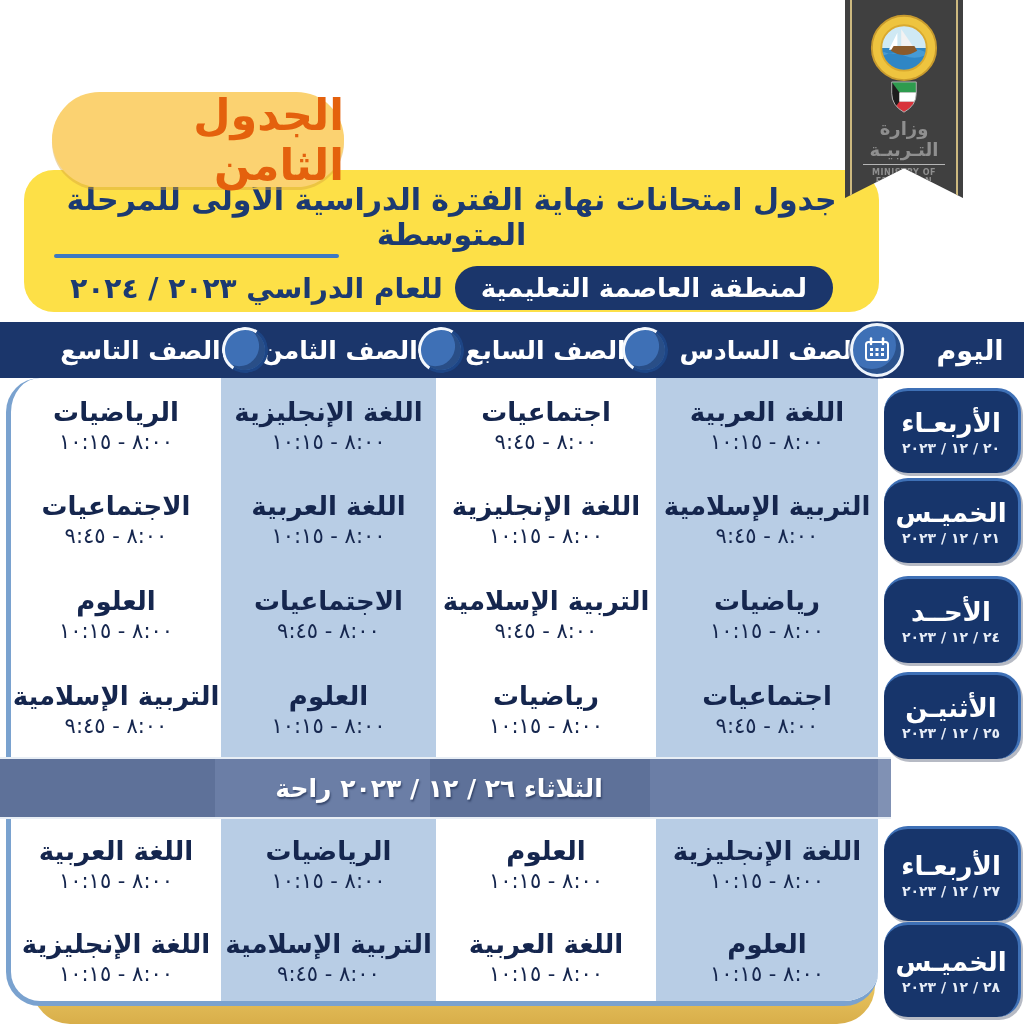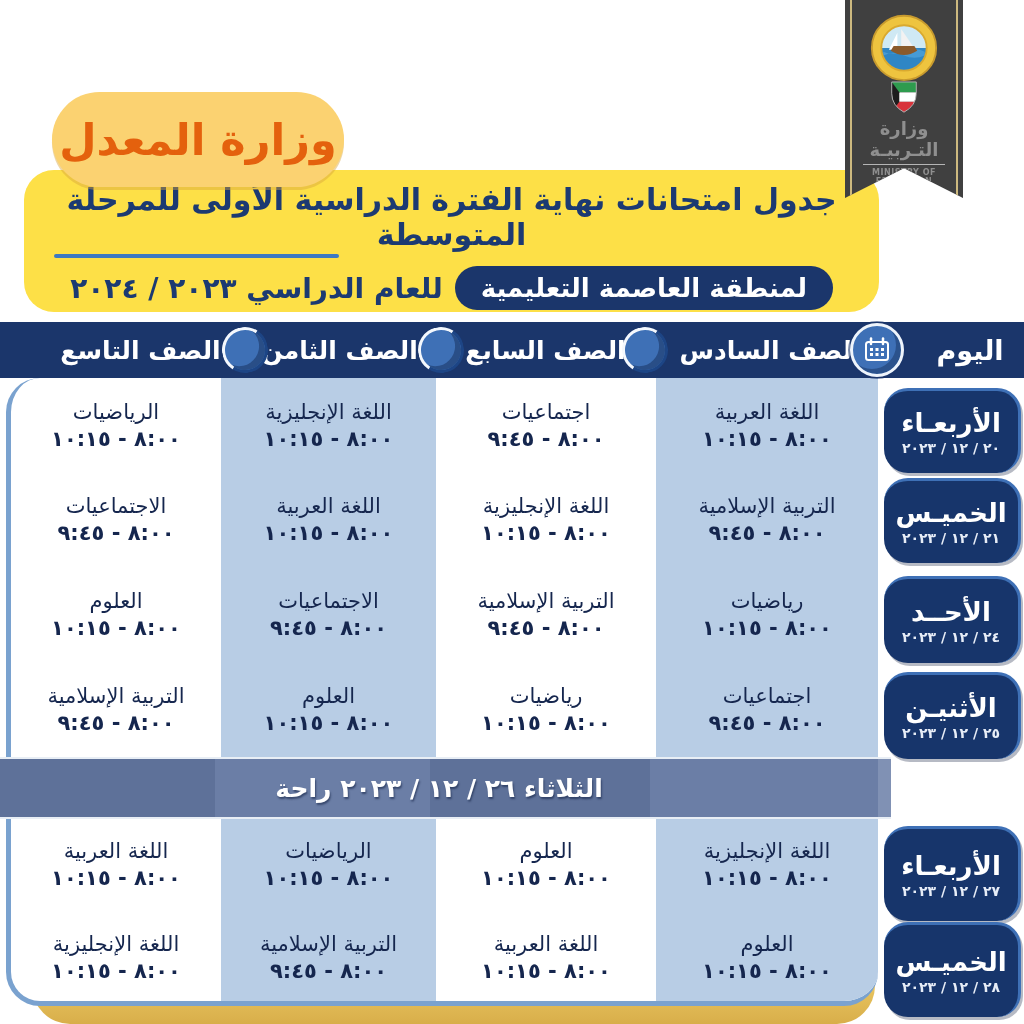--- a/index.html
+++ b/index.html
@@ -96,22 +96,22 @@
   }
   .grid{
     display:grid;direction:rtl;
     grid-template-columns:222px 220px 215px 210px;
     grid-template-rows:94px 95px 95px 95px 58px 98px 88px;
   }
   .cell{
     display:flex;flex-direction:column;align-items:center;justify-content:center;gap:3px;
   }
   .c-blue{background:#b8cde5;}
-  .subject{color:#15264e;font-size:21px;font-weight:400;white-space:nowrap;}
-  .time{color:#15264e;font-size:21px;font-weight:700;direction:rtl;}
+  .subject{color:#15264e;font-size:26px;font-weight:700;white-space:nowrap;}
+  .time{color:#15264e;font-size:21px;font-weight:400;direction:rtl;}
   .band-spacer{grid-column:1/-1;}
   
   .rest-band{
     position:absolute;left:0;top:757px;width:891px;height:58px;z-index:3;
     background:linear-gradient(90deg,
       #5e7199 0 215px,#6b7ea6 215px 430px,#5e7199 430px 650px,
       #6b7ea6 650px 878px,#8091b4 878px 1024px);
     border-top:2px solid #e8eef5;border-bottom:2px solid #e8eef5;
   }
   .rest-text{
@@ -131,21 +131,21 @@
   .day-name{color:#fff;font-size:26px;font-weight:700;white-space:nowrap;}
   .day-date{color:#e7edf7;font-size:14px;font-weight:700;letter-spacing:1px;direction:rtl;white-space:nowrap;}
   .db1{top:388px;height:82px}.db2{top:478px;height:82px}
   .db3{top:576px;height:84px}.db4{top:672px;height:84px}
   .db5{top:826px;height:92px}.db6{top:922px;height:92px}
 </style>
 </head>
 <body>
 
 <div class="title-badge">
-  <span>وزارة المعدل</span>
+  <span>الجدول الثامن</span>
 </div>
 
 <div class="subtitle-box">
   <div class="subtitle-line1">جدول امتحانات نهاية الفترة الدراسية الأولى للمرحلة المتوسطة</div>
   <div class="subtitle-underline"></div>
   <div class="subtitle-line2">
     <span class="area-pill">لمنطقة العاصمة التعليمية</span>
     <span class="year-text">للعام الدراسي ٢٠٢٣ / ٢٠٢٤</span>
   </div>
 </div>

